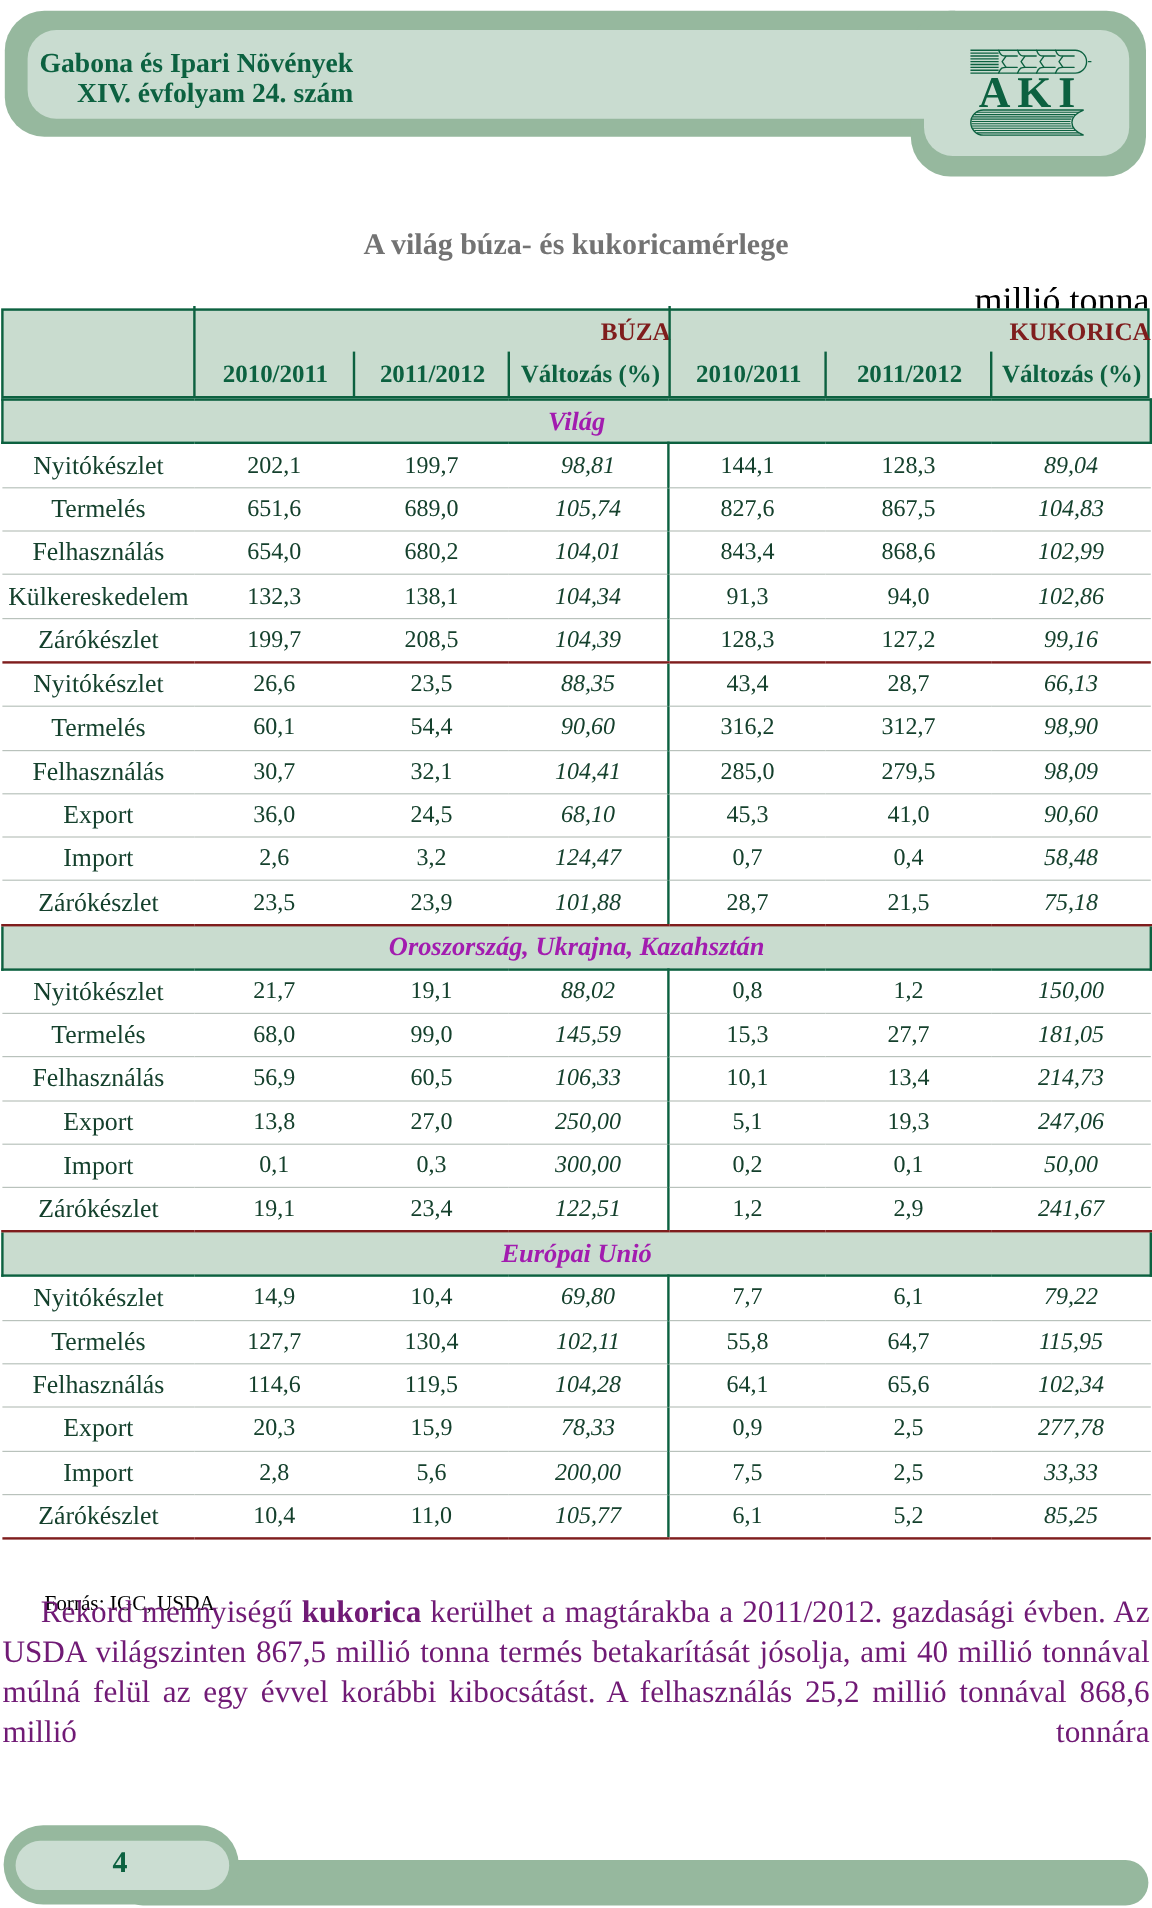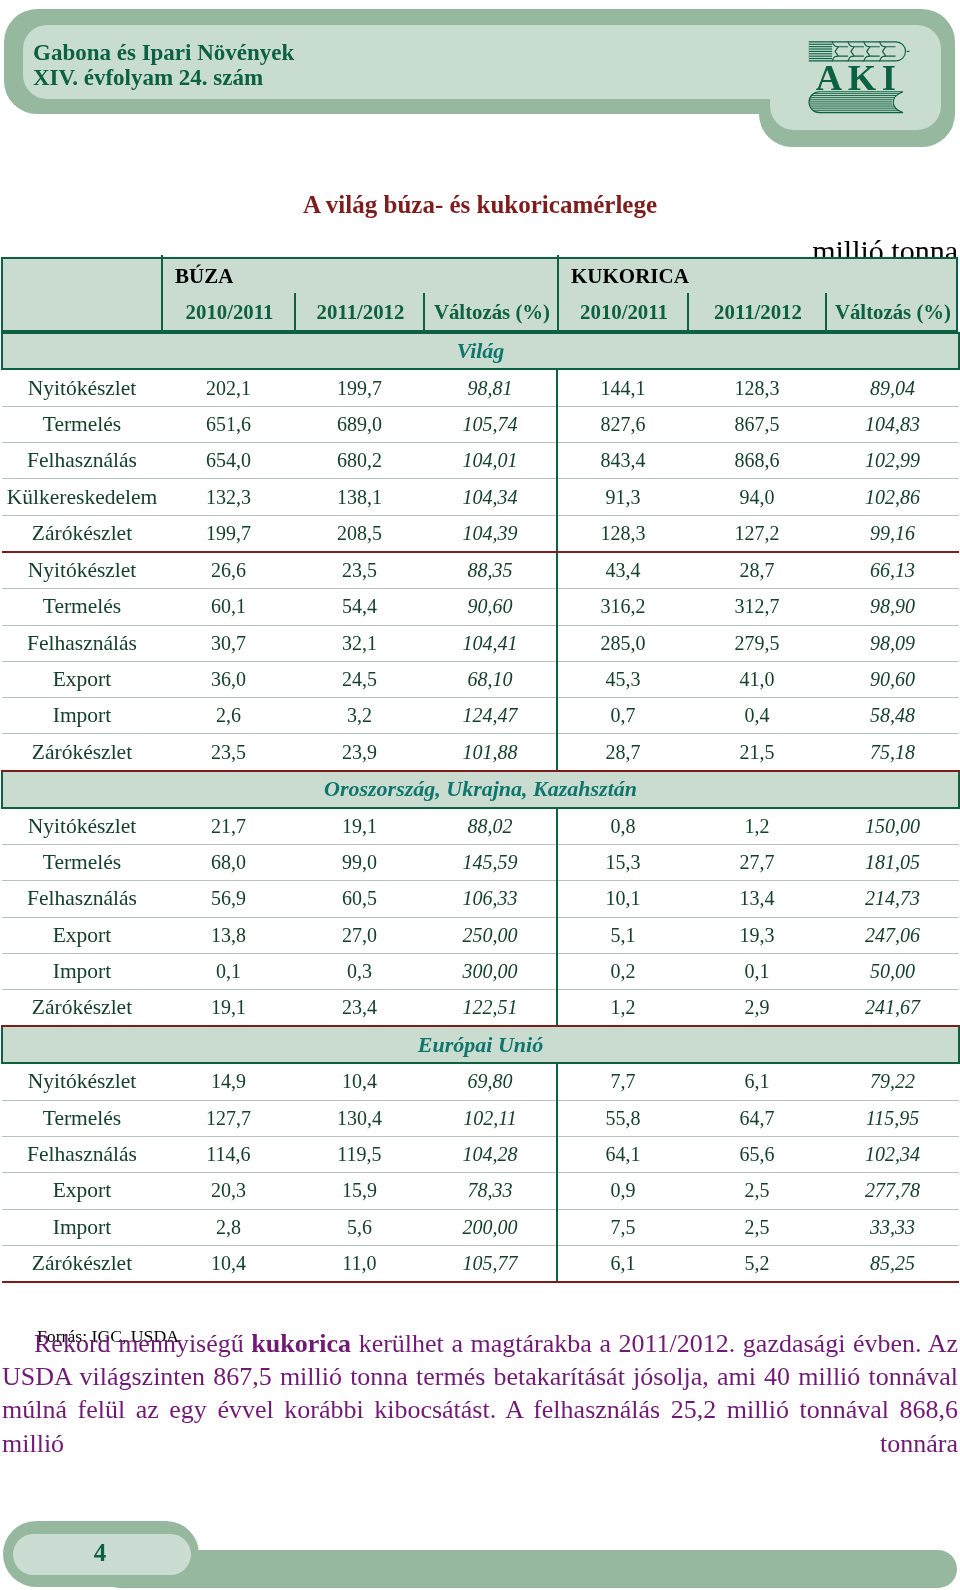--- a/index.html
+++ b/index.html
@@ -1,54 +1,54 @@
 <!DOCTYPE html>
 <html><head>
 <meta charset="utf-8">
 <style>
   html,body{margin:0;padding:0;}
   body{width:960px;height:1590px;background:#ffffff;position:relative;overflow:hidden;
        font-family:"Liberation Serif",serif;-webkit-font-smoothing:antialiased;}
 
   
-  #header-band{position:absolute;left:0;top:0;width:872px;height:160px;}
+  #header-band{position:absolute;left:0;top:0;width:872px;height:160px;text-align:right;}
   .band-left{position:absolute;left:3.8px;top:8.8px;width:792px;height:105.5px;
              background:#96b89e;border-radius:33px 0 0 33px;}
   .band-right{position:absolute;left:759px;top:8.8px;width:196px;height:138.5px;
               background:#96b89e;border-radius:33px;}
   .band-left-inner{position:absolute;left:23px;top:25px;width:770px;height:74px;
                    background:#c9dcd0;border-radius:24px 0 0 24px;}
   .band-right-inner{position:absolute;left:770px;top:25px;width:171px;height:105px;
                     background:#c9dcd0;border-radius:0 24px 24px 24px;}
   .hdr-title{position:absolute;left:33px;top:39.5px;color:#0c6140;font-weight:bold;
              font-size:23px;line-height:25.7px;}
   .hdr-title div{white-space:nowrap;}
 
   
   #aki-logo{position:absolute;left:806px;top:33px;width:108px;height:84px;}
 
   
   #page-title{position:absolute;left:0;top:191px;width:960px;text-align:center;
-              font-weight:bold;font-size:25px;color:#7f1d1d;}
+              font-weight:bold;font-size:25px;color:#737373;}
   #unit-label{position:absolute;right:2px;top:234px;font-size:30px;color:#000;}
 
   
   #table-wrap{position:absolute;left:1px;top:257px;width:957px;}
   .thead{position:relative;height:74.6px;background:#c9dccf;
          border:2px solid #0c6140;box-sizing:border-box;}
   .vdiv{margin-left:-2px;margin-top:-2px;}
-  .grp-label{position:absolute;top:-1px;height:36px;line-height:36px;text-align:left;
-             color:#000000;font-weight:bold;font-size:21px;margin-left:12px;}
+  .grp-label{position:absolute;top:-1px;height:36px;line-height:36px;text-align:right;
+             color:#7f1d1d;font-weight:bold;font-size:21px;}
   .col-label{position:absolute;top:34px;height:37px;line-height:37px;text-align:center;
              color:#0c6140;font-weight:bold;font-size:20.8px;}
   .vdiv{position:absolute;width:2px;background:#0c6140;}
   #balance-table{position:absolute;left:0px;width:957px;
                  border-collapse:collapse;table-layout:fixed;}
   #balance-table td{padding:0;margin:0;}
-  .section-row td{background:#c9dccf;color:#0f766e;font-style:italic;font-weight:bold;
+  .section-row td{background:#c9dccf;color:#a21caf;font-style:italic;font-weight:bold;
                   text-align:center;font-size:22px;height:34.9px;vertical-align:middle;
                   border-top:2px solid #0c6140;border-bottom:2px solid #0c6140;
                   border-left:2px solid #0c6140;border-right:2px solid #0c6140;}
   .data-row td{height:35.30px;vertical-align:middle;font-size:20px;color:#14402c;
                border-bottom:1px solid #b9c2bc;}
   .data-row td.rlabel{text-align:center;font-size:21.5px;}
   .data-row td.val{text-align:center;}
   .data-row td.pct{text-align:center;font-style:italic;}
   .data-row td.mid{border-left:2px solid #0c6140;}
   tr.last-row td{border-bottom:2px solid #7f1d1d;}

